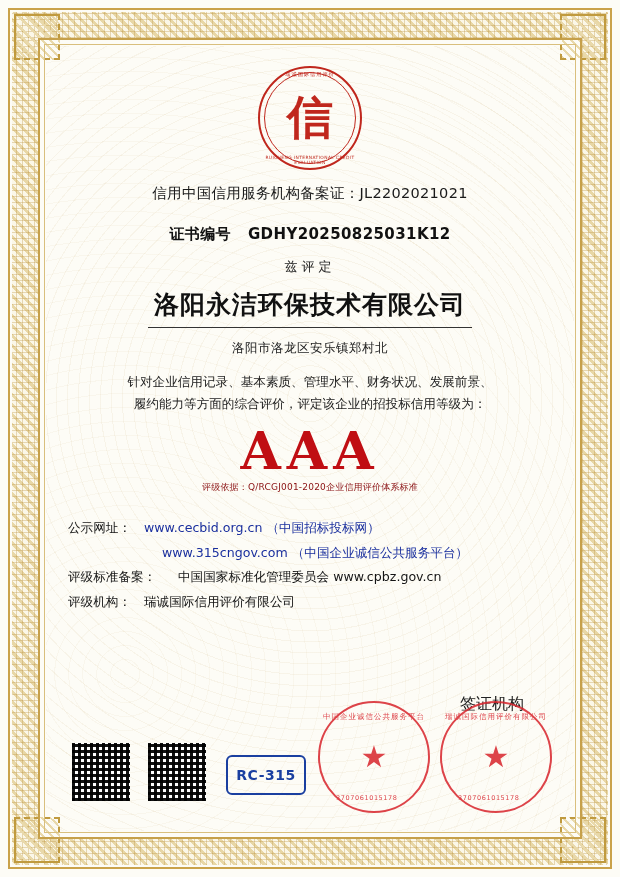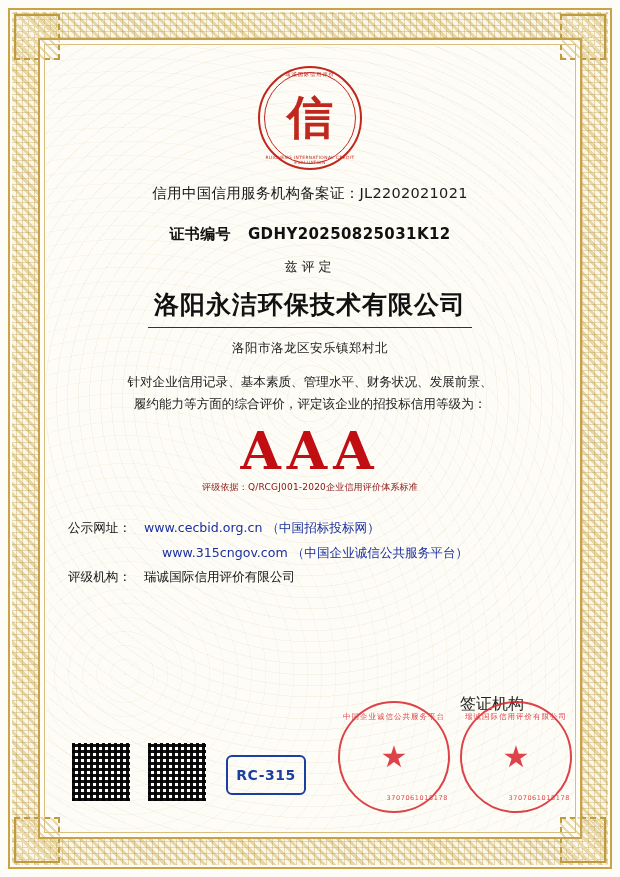--- a/index.html
+++ b/index.html
@@ -205,31 +205,30 @@
     position:absolute;left:176px;bottom:26px;
     width:76px;height:36px;border:2px solid #1a3fa0;border-radius:6px;
     color:#1a3fa0;font-size:14px;font-weight:bold;
     display:flex;align-items:center;justify-content:center;
     letter-spacing:.5px;
   }
   .stamp{
     position:absolute;bottom:8px;width:108px;height:108px;border-radius:50%;
     border:2.5px solid #d8242c;color:#d8242c;
     opacity:.85;
-    margin-left:20px;
   }
   .stamp .s-star{
     position:absolute;left:50%;top:50%;transform:translate(-50%,-50%);
     font-size:30px;line-height:1;color:#d8242c;
   }
   .stamp .s-text{
     position:absolute;left:0;right:0;top:9px;text-align:center;font-size:7.5px;letter-spacing:1px;
   }
   .stamp .s-text2{
-    position:absolute;left:16px;right:0;bottom:9px;text-align:right;font-size:6.5px;letter-spacing:.6px;
+    position:absolute;left:16px;right:0;bottom:9px;text-align:left;font-size:6.5px;letter-spacing:.6px;
   }
   .stamp.one{left:268px;}
   .stamp.two{left:390px;}
   .sign-label{
     position:absolute;right:46px;bottom:106px;
     font-size:16px;color:#222;
   }
 </style>
 </head>
 <body>
@@ -282,20 +281,23 @@
     <div class="grade-std">评级依据：Q/RCGJ001-2020企业信用评价体系标准</div>
 
     <div class="details">
       <div class="row">
         <span class="lbl">公示网址：</span><span class="val blue">www.cecbid.org.cn （中国招标投标网）</span>
       </div>
       <div class="row url-row">
         <span class="val blue">www.315cngov.com （中国企业诚信公共服务平台）</span>
       </div>
       <div class="row">
+        <span class="lbl" style="min-width:110px">评级标准备案：</span><span class="val">中国国家标准化管理委员会 www.cpbz.gov.cn</span>
+      </div>
+      <div class="row">
         <span class="lbl">评级机构：</span><span class="val">瑞诚国际信用评价有限公司</span>
       </div>
     </div>
 
     <div class="bottom">
       <div class="qr one"></div>
       <div class="qr two"></div>
       <div class="rc315">RC-315</div>
 
       <div class="sign-label">签证机构</div>

